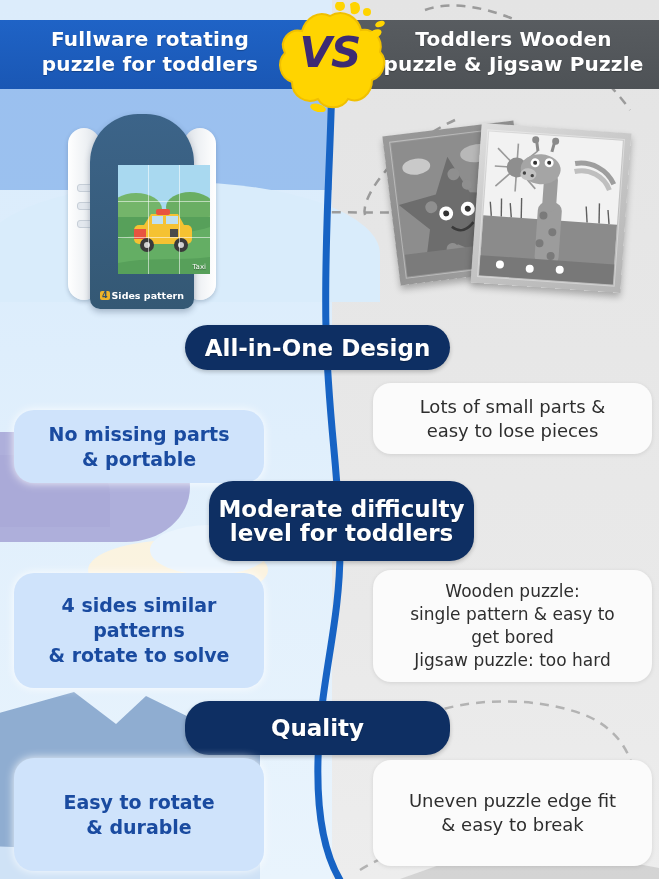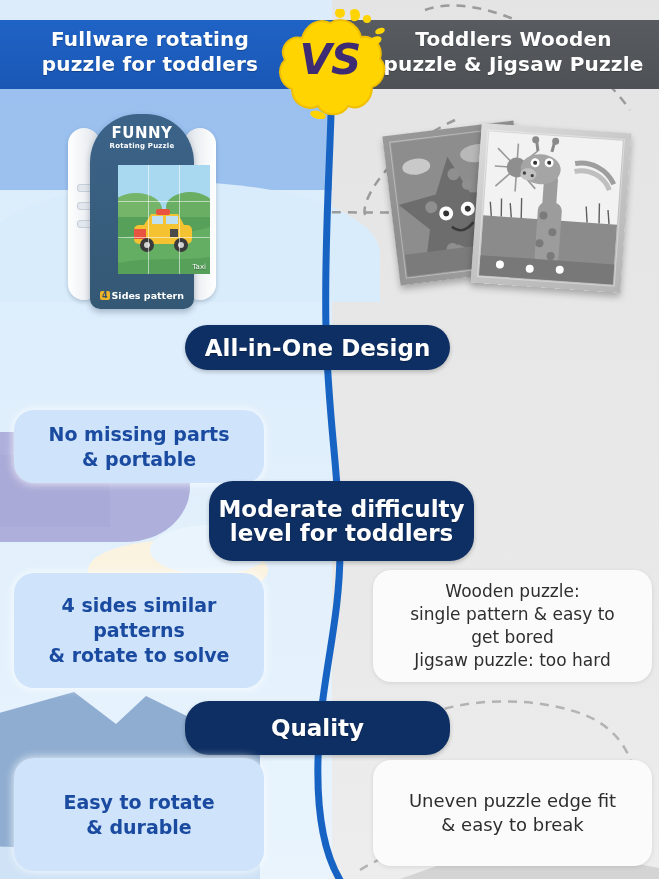--- a/index.html
+++ b/index.html
@@ -136,21 +136,21 @@
     letter-spacing: .2px;
     white-space: pre-line;
     text-shadow: 0 1px 1px rgba(0,0,0,.25);
   }
   .header-text.left  { left: 8px;   top: 27px; width: 284px; }
   .header-text.right { left: 372px; top: 27px; width: 283px; }
 
   
   .vs-wrap {
     position: absolute;
-    left: 272px; top: 9px;
+    left: 272px; top: 2px;
     width: 116px; height: 110px;
   }
   .vs-text {
     position: absolute;
     left: 0; top: 26px;
     width: 116px;
     text-align: center;
     font-size: 42px;
     font-weight: bold;
     font-style: italic;
@@ -386,24 +386,20 @@
       <div class="device-grip" style="left:9px; top:74px;"></div>
       <div class="device-grip" style="left:9px; top:92px;"></div>
     </div>
     <div class="device-side r">
       <div class="device-grip" style="left:9px; top:56px;"></div>
       <div class="device-grip" style="left:9px; top:74px;"></div>
       <div class="device-grip" style="left:9px; top:92px;"></div>
     </div>
 
     <div class="device-body">
-      <div class="device-logo">
-        <span class="l1">FUNNY</span>
-        <span class="l2">Rotating Puzzle</span>
-      </div>
 
       <div class="device-screen">
         
         <svg width="92" height="109" viewBox="0 0 92 109">
           <rect x="0" y="0" width="92" height="48" fill="#a9d9f0"></rect>
           <ellipse cx="18" cy="44" rx="26" ry="16" fill="#74b56a"></ellipse>
           <ellipse cx="72" cy="42" rx="24" ry="15" fill="#6aae63"></ellipse>
           <rect x="0" y="52" width="92" height="57" fill="#57a05a"></rect>
           <path d="M0 74 C30 66 62 72 92 62 L92 92 C60 96 28 92 0 98 Z" fill="#6fb96d" opacity=".55"></path>
 
@@ -506,20 +502,22 @@
       <circle cx="58" cy="142" r="4" fill="#ffffff"></circle>
       <circle cx="88" cy="141" r="4" fill="#ffffff"></circle>
     </svg>
   </div>
 
   <div class="center-badge" style="left:185px; top:325px; width:265px; height:45px;">All-in-One Design</div>
 
   <div class="bubble-left" style="left:14px; top:382px; width:250px; height:73px;margin-top:28px;">No missing parts
 &amp; portable</div>
 
+  <div class="bubble-right" style="left:373px; top:383px; width:279px; height:71px;">Lots of small parts &amp;
+easy to lose pieces</div>
 
   <div class="center-badge" style="left:191px; top:481px; width:265px; height:80px;margin-left:18px;">Moderate difficulty
 level for toddlers</div>
 
   <div class="bubble-left" style="left:14px; top:573px; width:250px; height:115px;">4 sides similar
 patterns
 &amp; rotate to solve</div>
 
   <div class="bubble-right" style="left:373px; top:570px; width:279px; height:112px; font-size:17px; line-height:23px;">Wooden puzzle:
 single pattern &amp; easy to

